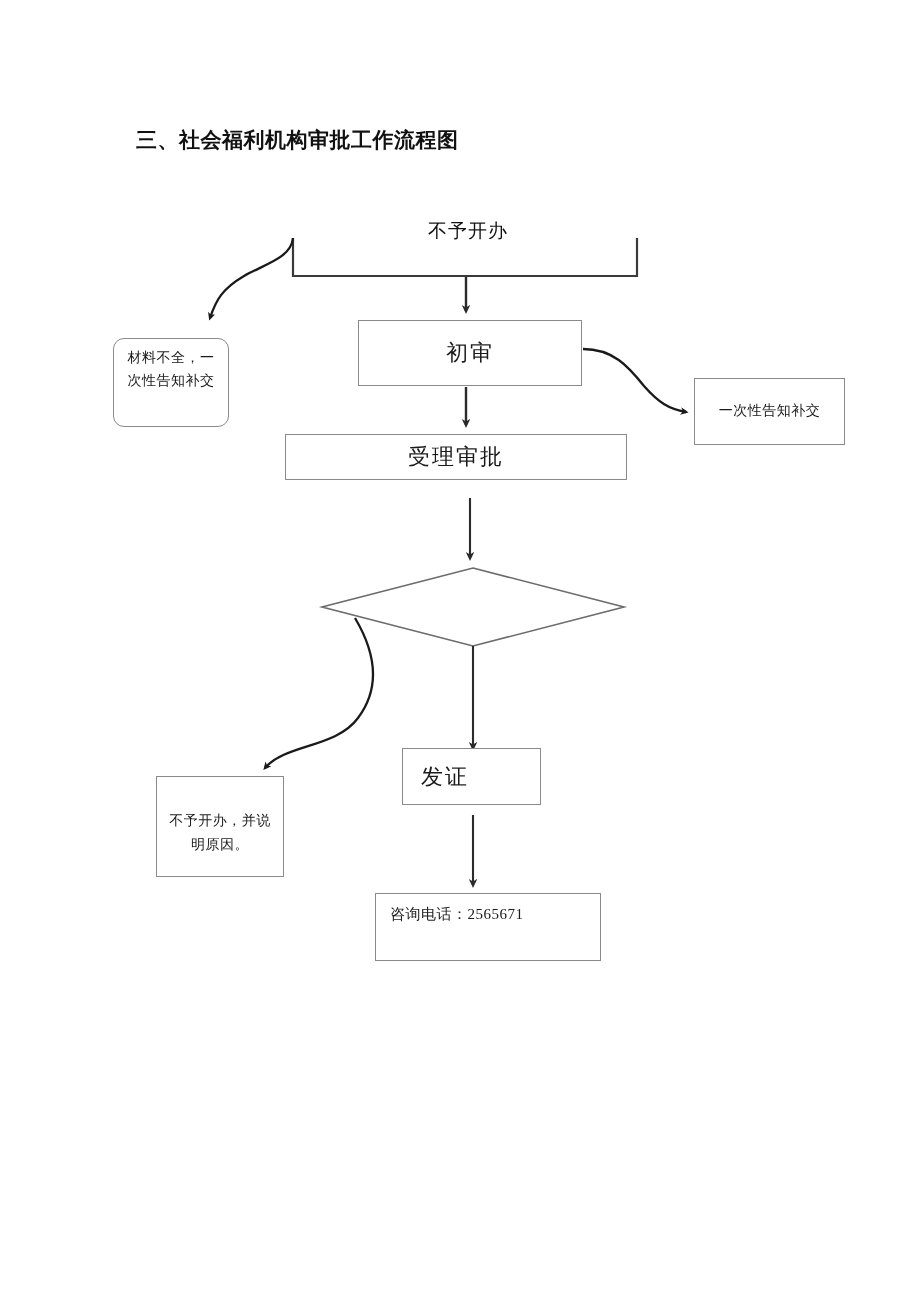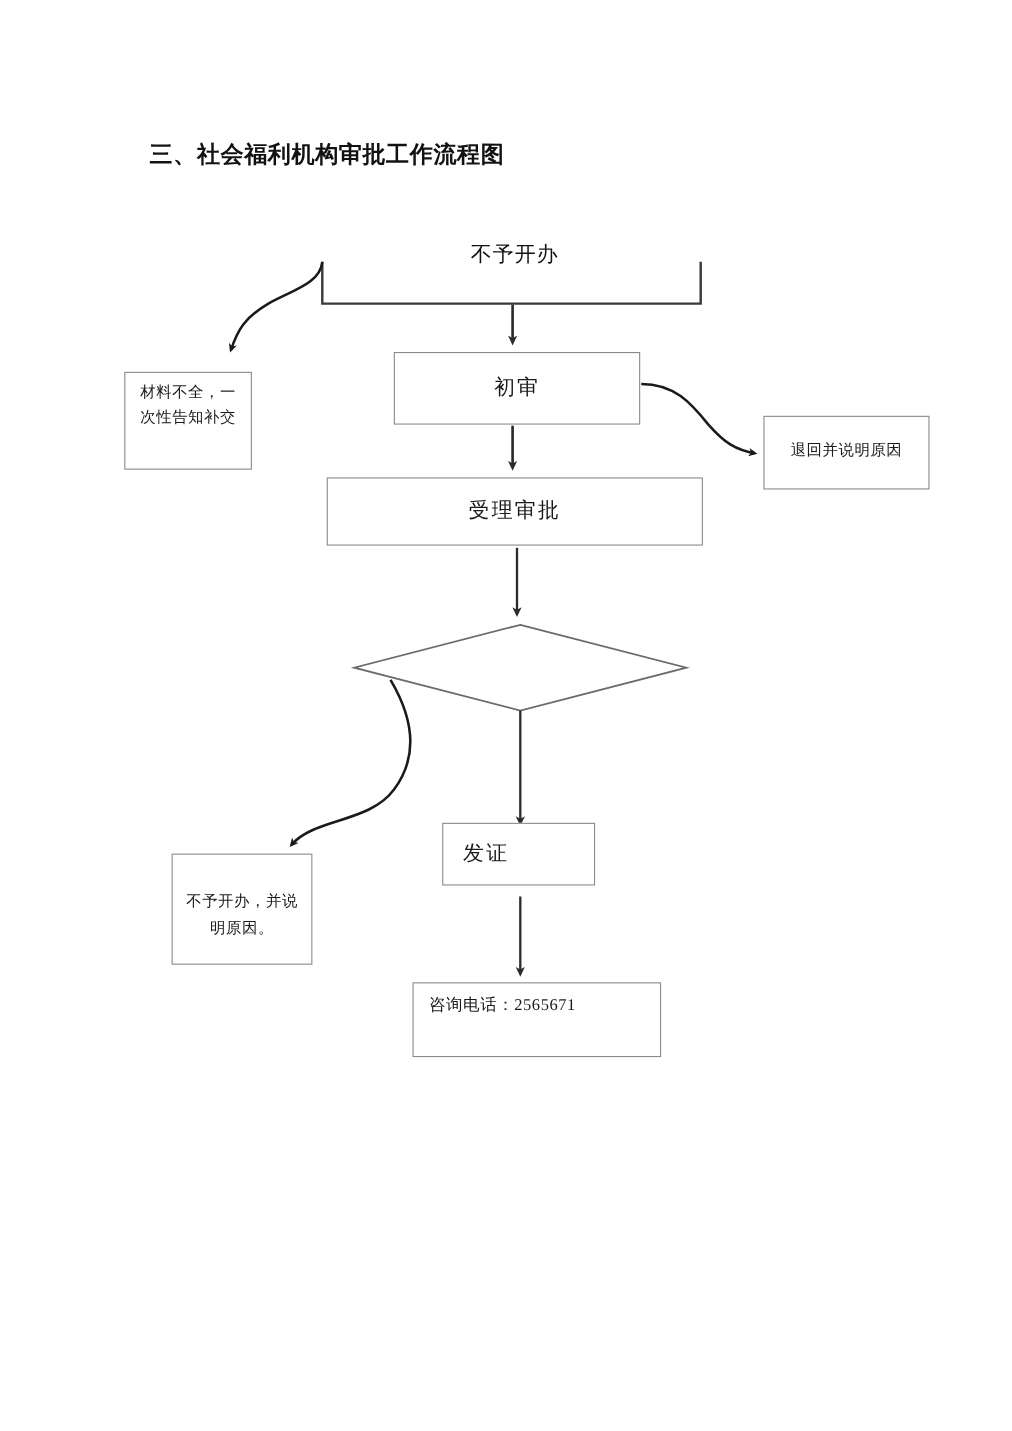--- a/index.html
+++ b/index.html
@@ -52,44 +52,45 @@
     align-items: center;
     justify-content: center;
   }
   .node .txt {
     display: block;
     text-align: center;
     line-height: 1.45;
   }
   
   .node-lg .txt {
-    font-size: 19px;
+    font-size: 22px;
     letter-spacing: 2px;
   }
   
   .node-sm .txt {
     font-size: 14px;
     letter-spacing: 0.5px;
   }
   
   #node-chushen {
     left: 358px; top: 320px; width: 224px; height: 66px;
   }
   #node-shouli {
-    left: 297px; top: 434px; width: 342px; height: 62px;
+    left: 285px; top: 434px; width: 342px; height: 46px;
   }
   #node-fazheng {
     left: 402px; top: 748px; width: 139px; height: 57px;
     justify-content: flex-start;
   }
   #node-fazheng .txt { padding-left: 18px; }
 
   #node-incomplete {
     left: 113px; top: 338px; width: 116px; height: 89px;
     align-items: flex-start;
+    border-radius: 11px;
   }
   #node-incomplete .txt {
     padding: 7px 9px 0 9px;
     line-height: 1.65;
   }
   #node-return {
     left: 694px; top: 378px; width: 151px; height: 67px;
     align-items: center;
   }
   #node-return .txt { padding: 0 6px; }
@@ -189,21 +190,21 @@
 
   <div class="node node-sm" id="node-incomplete">
     <span class="txt">材料不全，一次性告知补交</span>
   </div>
 
   <div class="node node-lg" id="node-chushen">
     <span class="txt">初审</span>
   </div>
 
   <div class="node node-sm" id="node-return">
-    <span class="txt">退回并说明原因</span>
+    <span class="txt">一次性告知补交</span>
   </div>
 
   <div class="node node-lg" id="node-shouli">
     <span class="txt">受理审批</span>
   </div>
 
 
   <div class="node node-sm" id="node-reject">
     <span class="txt">不予开办，并说明原因。</span>
   </div>

